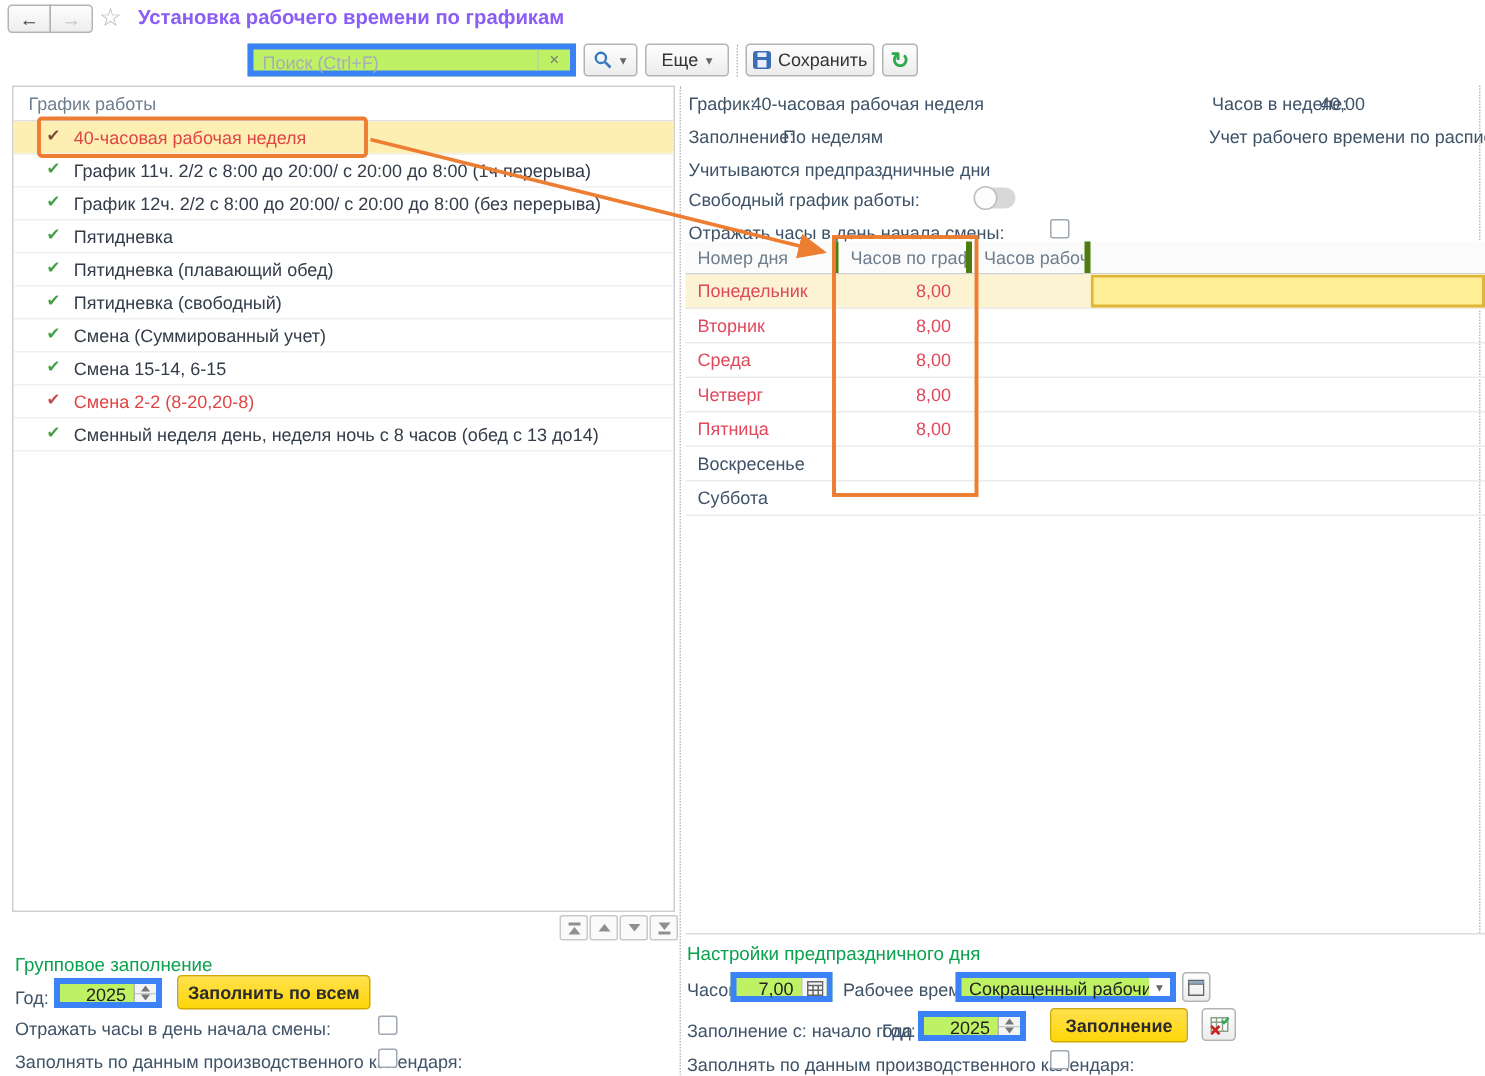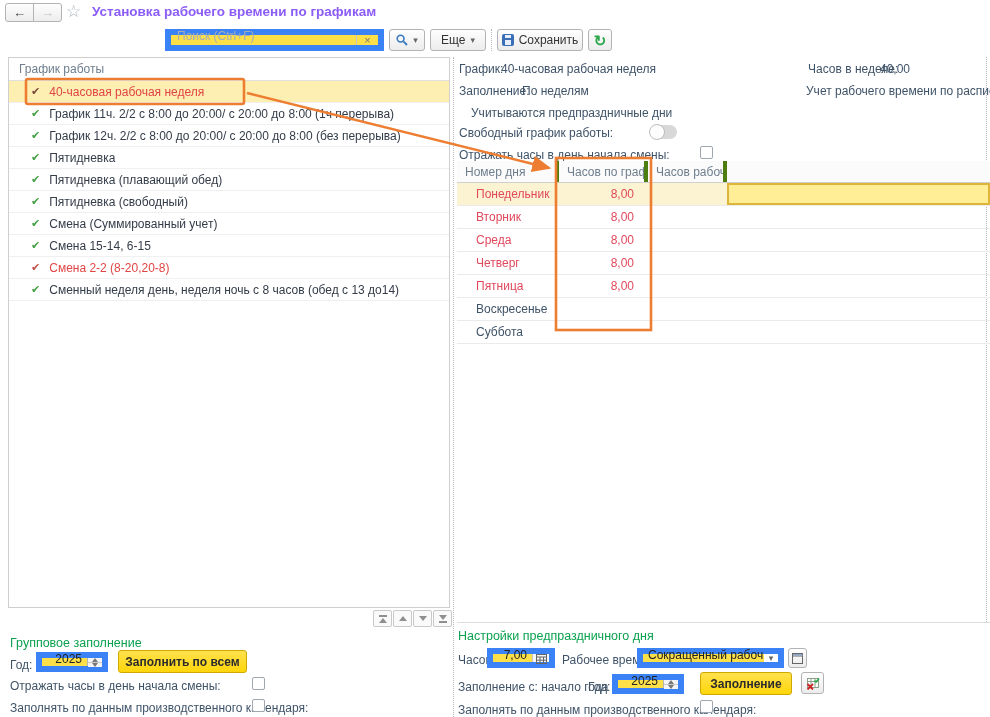--- a/index.html
+++ b/index.html
@@ -7,21 +7,21 @@
        font-family:"Liberation Sans",sans-serif;font-size:12px;color:#333;}
   .abs{position:absolute;}
   
   .btn{display:inline-flex;align-items:center;justify-content:center;gap:5px;
        background:linear-gradient(#fefefe,#ececec);border:1px solid #b3b3b3;border-radius:3px;
        color:#333;box-sizing:border-box;height:22px;cursor:default;}
   .btn-yellow{display:inline-flex;align-items:center;justify-content:center;
        background:linear-gradient(#ffe14d,#ffd60a);border:1px solid #d0a900;border-radius:3px;
        font-weight:bold;color:#2b2b2b;box-sizing:border-box;cursor:default;}
   .caret{font-size:9px;color:#666;line-height:1;}
-  .inputbox{background:#fde047;border:6px solid #3b82f6;box-sizing:border-box;display:flex;align-items:flex-end;}
+  .inputbox{background:#bef264;border:4px solid #3b82f6;box-sizing:border-box;display:flex;align-items:flex-start;}
   .vsep-dot{border-left:1px dotted #b9b9b9;width:0;}
   .lbl{color:#3f5368;white-space:nowrap;}
   .val{color:#3f5368;white-space:nowrap;}
   .green-title{color:#0ba14f;font-size:12.5px;white-space:nowrap;}
   .checkbox{width:13px;height:13px;background:#fff;border:1px solid #9fa7b0;border-radius:2px;box-sizing:border-box;}
   .spincol{width:14px;border-left:1px solid #b5b5b5;display:flex;flex-direction:column;align-self:stretch;}
   .spincol span{flex:1;display:flex;align-items:center;justify-content:center;background:#f4f4f4;}
   .spincol span:first-child{border-bottom:1px solid #c9c9c9;}
   .tri-up{width:0;height:0;border-left:3px solid transparent;border-right:3px solid transparent;border-bottom:4px solid #777;}
   .tri-dn{width:0;height:0;border-left:3px solid transparent;border-right:3px solid transparent;border-top:4px solid #777;}
@@ -56,21 +56,21 @@
   .nbtn .bar{width:8px;height:2px;background:#8f8f8f;}
   .nbtn .t-up{width:0;height:0;border-left:4px solid transparent;border-right:4px solid transparent;border-bottom:5px solid #8f8f8f;}
   .nbtn .t-dn{width:0;height:0;border-left:4px solid transparent;border-right:4px solid transparent;border-top:5px solid #8f8f8f;}
   
   .toggle{width:27px;height:14px;background:#d8d8d8;border-radius:8px;position:relative;}
   .toggle .knob{position:absolute;left:-1px;top:-1px;width:16px;height:16px;background:#fdfdfd;border:1px solid #bdbdbd;border-radius:50%;box-sizing:border-box;}
   .dtable{left:457px;top:161px;width:533px;}
   .thead{display:flex;height:22px;background:#fbfbfb;border-bottom:1px solid #cfcfcf;color:#6e7e8d;box-sizing:border-box;}
   .thead .th{display:flex;align-items:center;padding-left:8px;box-sizing:border-box;border-right:4px solid #4d7c0f;white-space:nowrap;overflow:hidden;}
   .trow{display:flex;height:23px;border-bottom:1px solid #ebebeb;box-sizing:border-box;}
-  .trow .td{display:flex;align-items:center;padding-left:19px;box-sizing:border-box;white-space:nowrap;overflow:hidden;color:#3f5368;}
+  .trow .td{display:flex;align-items:center;padding-left:8px;box-sizing:border-box;white-space:nowrap;overflow:hidden;color:#3f5368;}
   .trow .td.num{justify-content:flex-end;padding-left:0;padding-right:14px;}
   .trow.workday .td.day,.trow.workday .td.num{color:#e0485c;}
   .trow.sel{background:#fcf3d2;}
   .cell-active{background:#ffee96;box-shadow:inset 0 0 0 2px #dfb539;}
   .c1{width:102px;} .c2{width:89px;} .c3{width:79px;} .c4{width:263px;}
   
   .iconbtn{display:inline-flex;align-items:center;justify-content:center;background:linear-gradient(#fefefe,#ececec);
            border:1px solid #b3b3b3;border-radius:3px;box-sizing:border-box;}
   .seg-icon{align-self:stretch;border-left:1px solid #c6c6c6;display:flex;align-items:center;justify-content:center;width:16px;background:#f6f6f6;}
 </style>
@@ -176,21 +176,21 @@
       </div>
   </div>
 
   <span class="abs lbl" style="left:459px;top:62px;">График:</span>
   <span class="abs val" style="left:501px;top:62px;">40-часовая рабочая неделя</span>
   <span class="abs lbl" style="left:808px;top:62px;">Часов в неделе:</span>
   <span class="abs val" style="left:870px;top:62px;width:40px;text-align:right;">40,00</span>
   <span class="abs lbl" style="left:459px;top:84px;">Заполнение:</span>
   <span class="abs val" style="left:522px;top:84px;">По неделям</span>
   <span class="abs lbl" style="left:806px;top:84px;">Учет рабочего времени по расписанию</span>
-  <span class="abs lbl" style="left:459px;top:106px;margin-left:12px;">Учитываются предпраздничные дни</span>
+  <span class="abs lbl" style="left:459px;top:106px;">Учитываются предпраздничные дни</span>
   <span class="abs lbl" style="left:459px;top:126px;">Свободный график работы:</span>
   <div class="abs toggle" style="left:650px;top:125px;">
       <span class="knob"></span>
     </div>
   <span class="abs lbl" style="left:459px;top:148px;">Отражать часы в день начала смены:</span>
   <div class="abs checkbox" style="left:700px;top:146px;"></div>
 
   <div class="abs dtable">
     <div class="thead">
       <div class="th c1">Номер дня</div>

